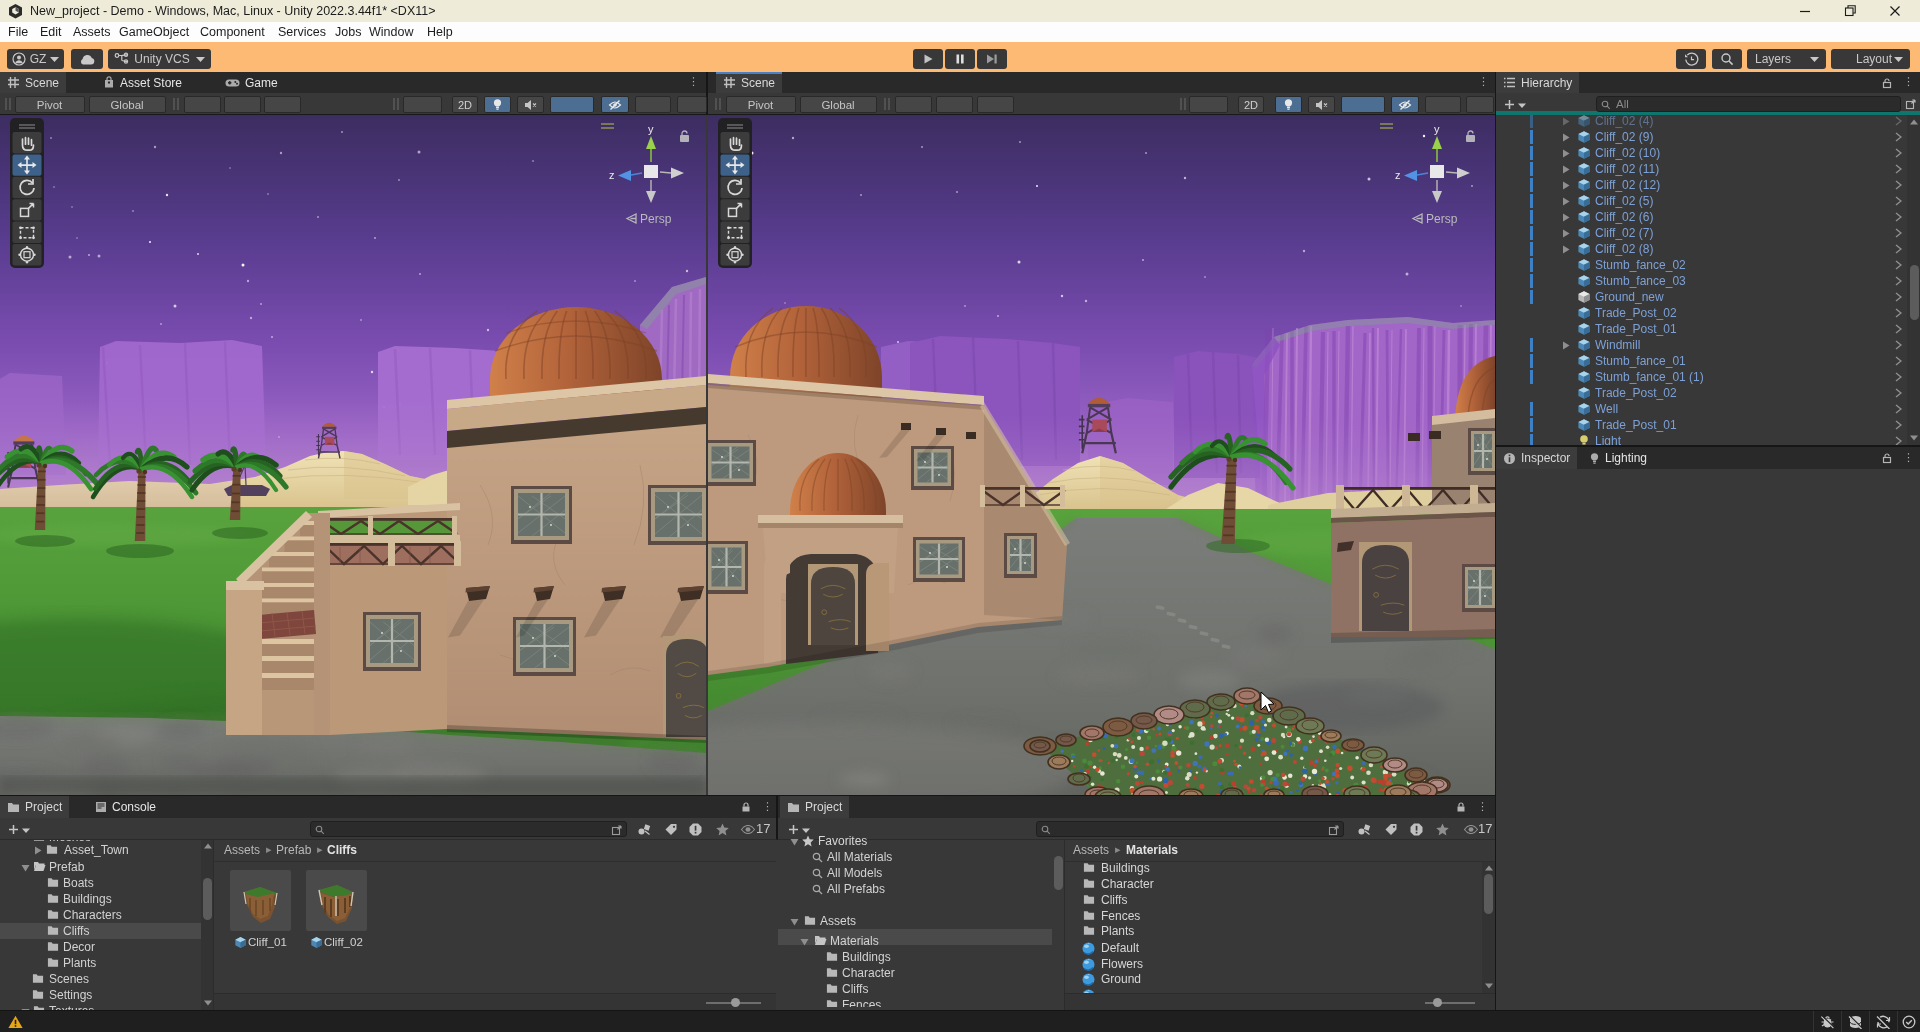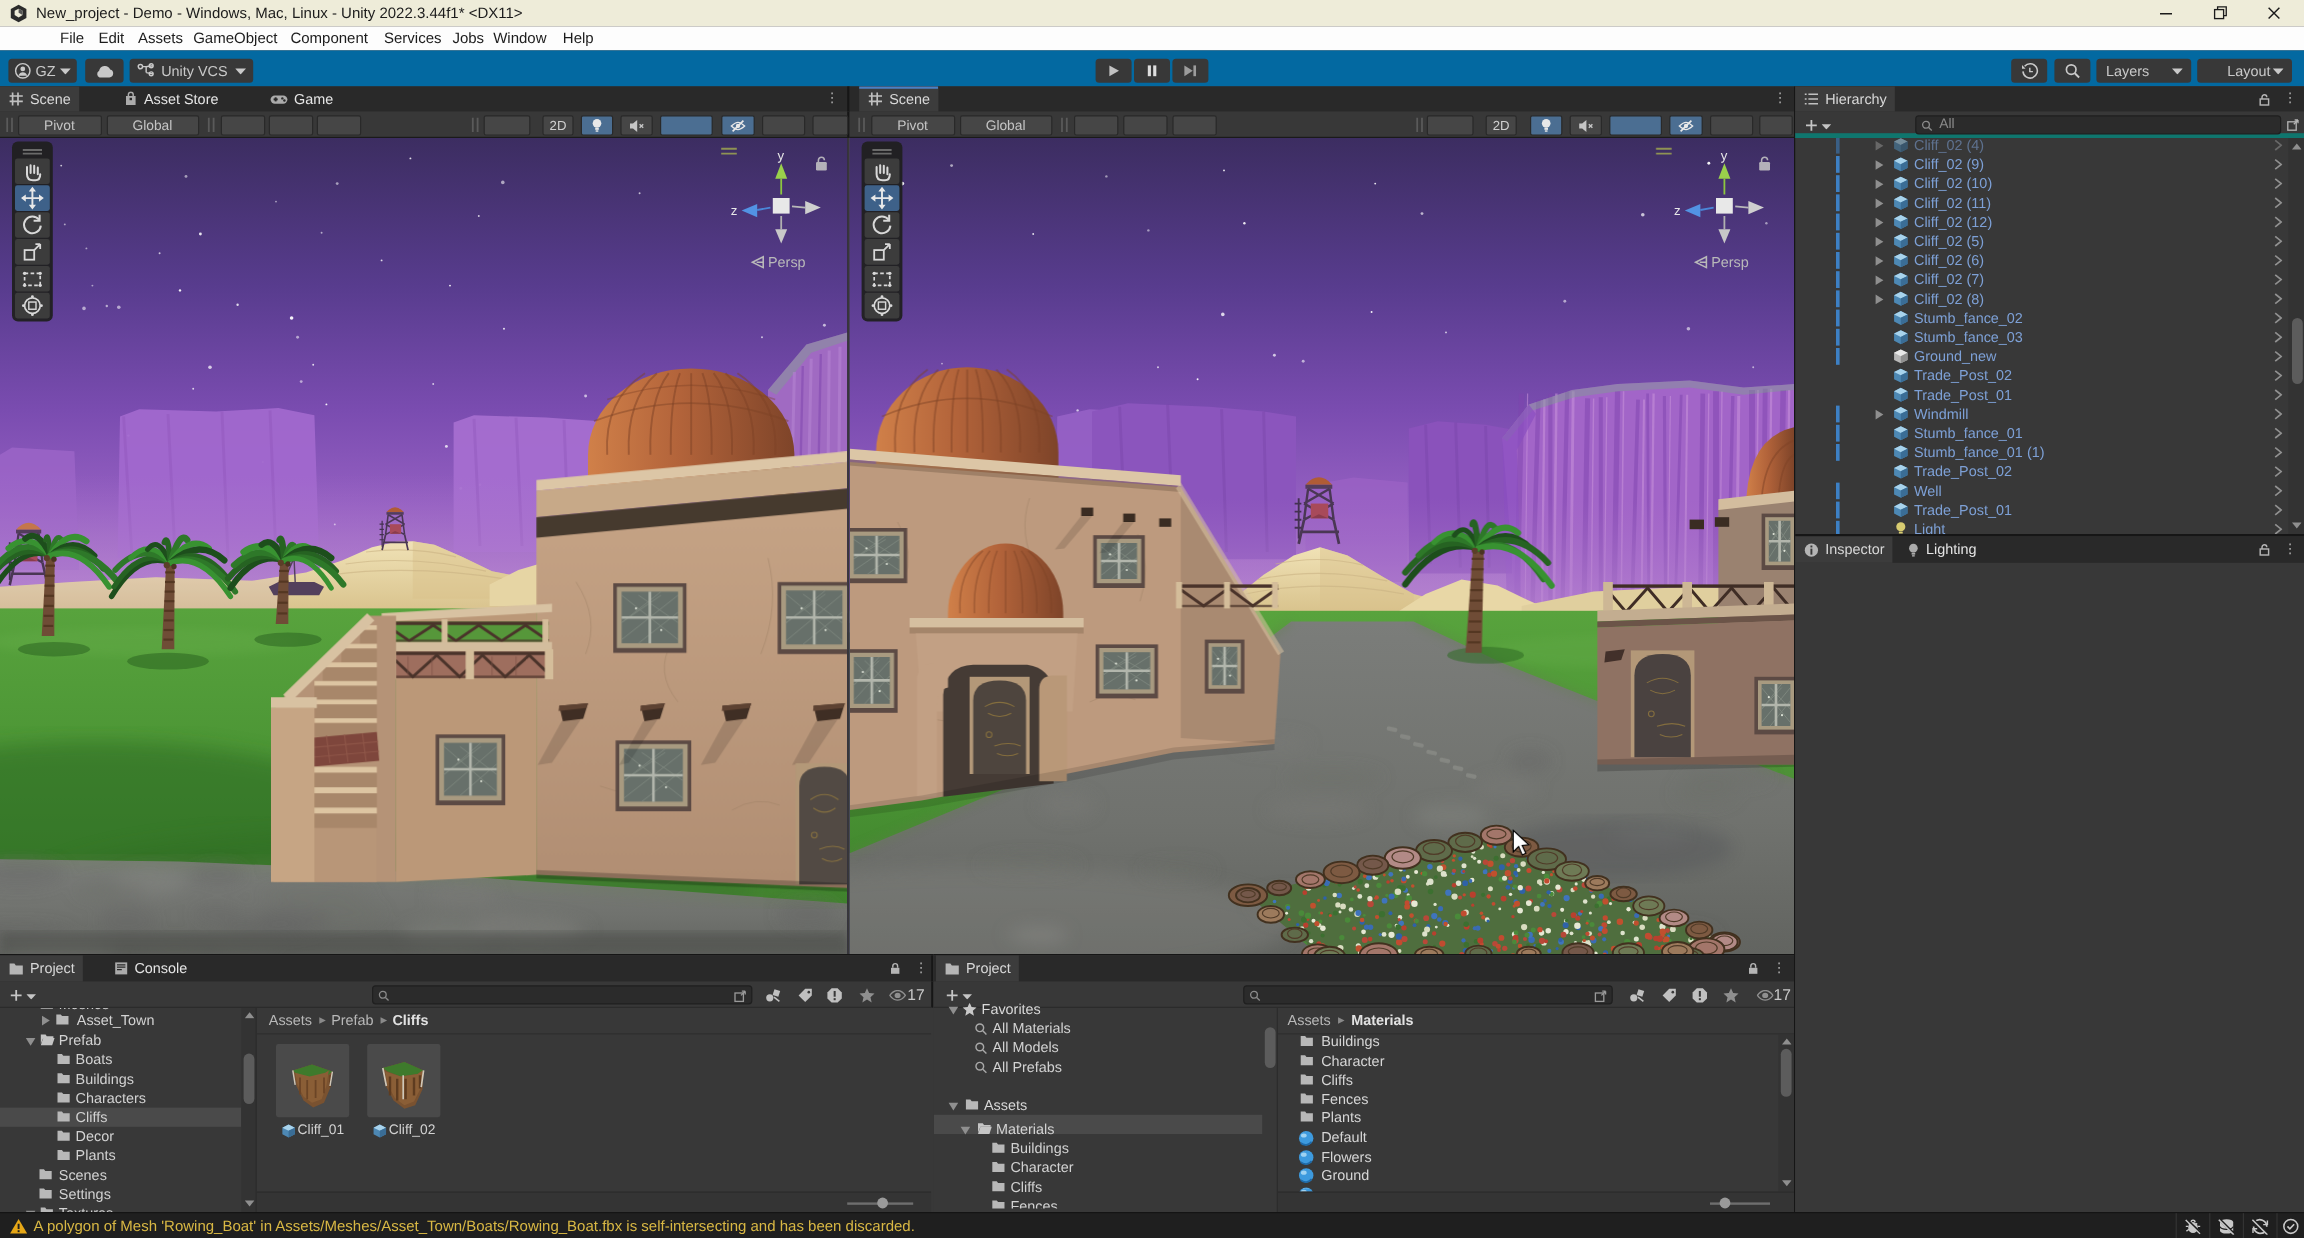--- a/index.html
+++ b/index.html
@@ -3,22 +3,22 @@
 <meta charset="utf-8">
 <style>
 * { margin:0; padding:0; box-sizing:border-box; }
 html,body { width:1920px; height:1032px; overflow:hidden; background:#383838; }
 body, div, span { font-family:"Liberation Sans", sans-serif; }
 #app { position:relative; width:1920px; height:1032px; background:#383838; overflow:hidden;text-decoration:underline; }
 .abs { position:absolute; }
 
 #titlebar { left:0; top:0; width:1920px; height:22px; background:#eeecd9; color:#1b1b1b; font-size:12.5px; }
 #menubar { left:0; top:22px; width:1920px; height:20px; background:#fdfdfd; color:#1c1c1c; font-size:12.5px; }
-.menuitem { position:absolute; top:3px;margin-left:42px; }
-#toolbar { left:0; top:42px; width:1920px; height:30px; background:#0369a1; }
+.menuitem { position:absolute; top:3px; }
+#toolbar { left:0; top:42px; width:1920px; height:30px; background:#fdba74; }
 .tbtn { position:absolute; top:7px; height:20px; background:#383838; border-radius:3px; color:#c9c9c9; font-size:12px; display:flex; align-items:center; justify-content:center; }
 
 .tabstrip { position:absolute; background:#292929; }
 .tab { position:absolute; top:0; height:100%; display:flex; align-items:center; color:#e5e5e5; font-size:12px; padding:0 7px; }
 .tab.active { background:#3c3c3c; color:#d8d8d8; }
 .ctlrow { position:absolute; background:#383838; }
 .cbtn { position:absolute; top:3px; height:17px; background:#464646; border:1px solid #292929; border-radius:2px; color:#c5c5c5; font-size:11.5px; display:flex; align-items:center; justify-content:center;gap:44px; }
 .cbtn.on { background:#4b6e92; }
 .searchbox { position:absolute; background:#2b2b2b; border:1px solid #1f1f1f; border-radius:3px; color:#8a8a8a; font-size:11.5px; }
 .kebab { color:#b5b5b5; font-size:11px; letter-spacing:0; }
@@ -2773,21 +2773,20 @@
       </div>
     </div>
   </div>
 
   <div id="statusbar" class="abs" style="left:0;top:1010px;width:1920px;height:22px;background:#1f1f1f;border-top:1px solid #141414">
     <svg class="abs" style="left:8px;top:4px" width="15" height="14" viewBox="0 0 15 14">
         <path d="M7.5 .8 14.6 13H.4Z" fill="#e6a717"></path>
         <rect x="6.7" y="4.8" width="1.6" height="4.4" fill="#1f1f1f"></rect>
         <rect x="6.7" y="10.2" width="1.6" height="1.6" fill="#1f1f1f"></rect>
       </svg>
-    <span class="abs" style="left:28px;top:4px;color:#d9b844;font-size:12.5px">A polygon of Mesh 'Rowing_Boat' in Assets/Meshes/Asset_Town/Boats/Rowing_Boat.fbx is self-intersecting and has been discarded.</span>
     <div class="abs" style="left:1813px;top:0;width:1px;height:22px;background:#333"></div>
     <svg class="abs" style="left:1820px;top:4px" width="15" height="14" viewBox="0 0 15 14">
         <ellipse cx="7.5" cy="8" rx="4" ry="4.6" fill="#c8c8c8"></ellipse>
         <path d="M4 4.5 6 6.2M11 4.5 9 6.2M1.5 7h2.2M11.3 7h2.2M2 11l2.3-1.6M13 11l-2.3-1.6M5.8 3.5C5.8 2.4 6.5 1.8 7.5 1.8s1.7.6 1.7 1.7" stroke="#c8c8c8" stroke-width="1.2" fill="none"></path>
         <path d="M1.5 1.5 13.5 13" stroke="#c8c8c8" stroke-width="1.5"></path>
         <path d="M2.3 .9 14.3 12.4" stroke="#1f1f1f" stroke-width="1.2"></path>
       </svg>
     <div class="abs" style="left:1841px;top:0;width:1px;height:22px;background:#333"></div>
     <svg class="abs" style="left:1848px;top:4px" width="15" height="14" viewBox="0 0 15 14">
         <ellipse cx="7.5" cy="3.4" rx="5.5" ry="2.4" fill="#c8c8c8"></ellipse>

